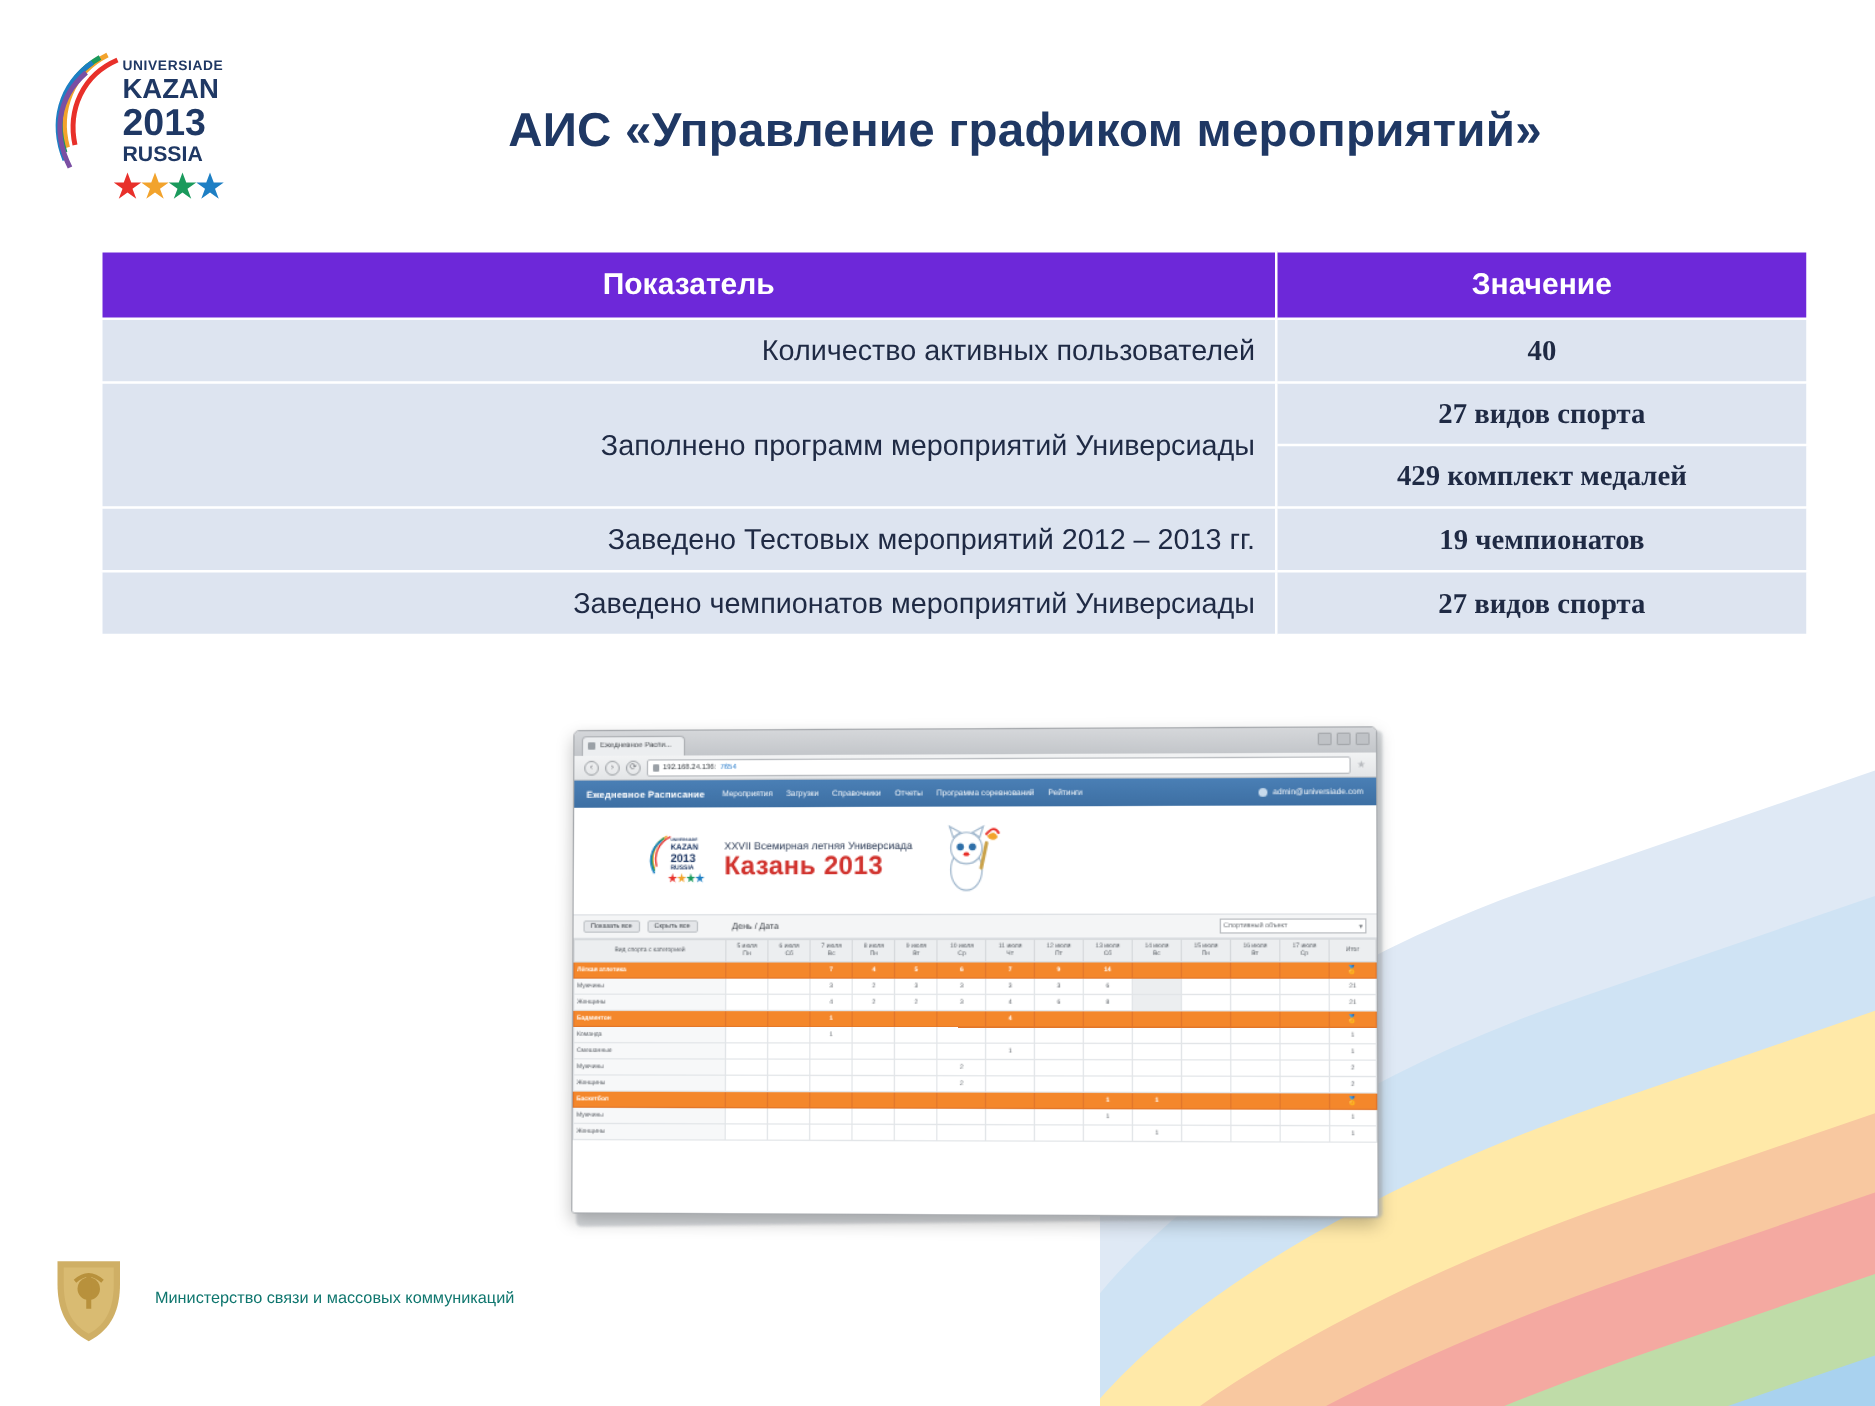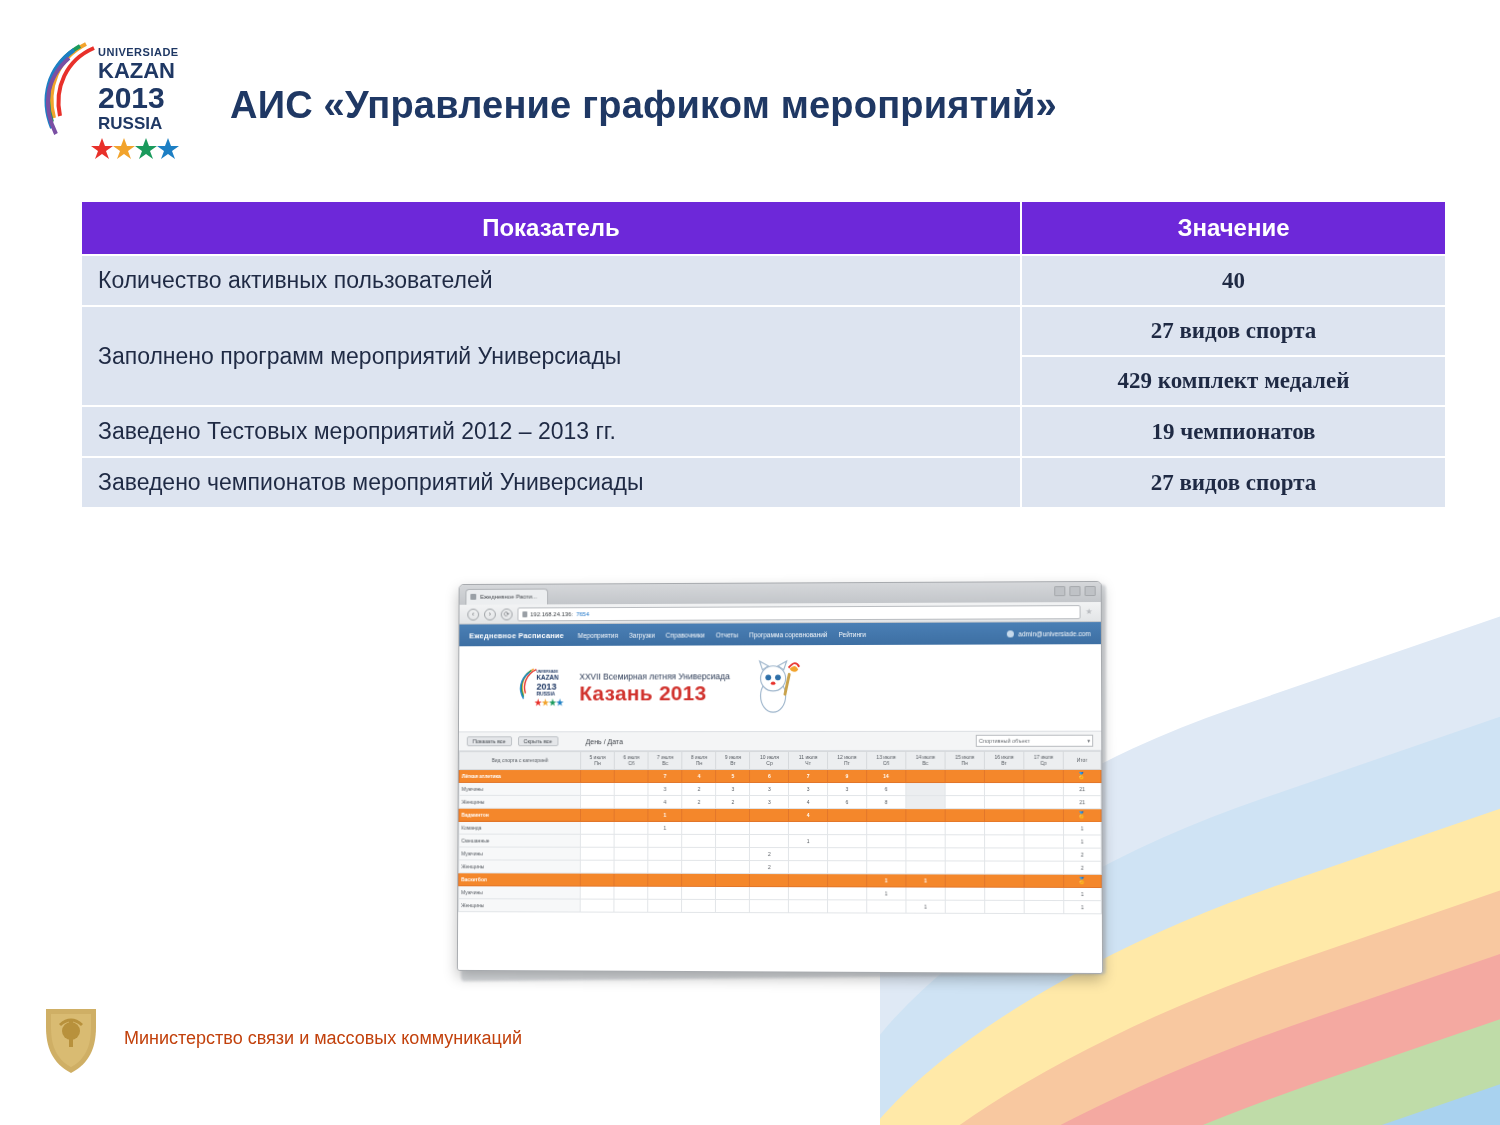--- a/index.html
+++ b/index.html
@@ -49,20 +49,21 @@
     height: 150px;
   }
   .logo svg { display: block; }
 
   
   .page-title {
     position: absolute;
     left: 230px;
     top: 84px;
     width: 1180px;
+    text-align: center;
     font-size: 38px;
     font-weight: bold;
     color: #1f3864;
     letter-spacing: 0.2px;
   }
 
   
   .metrics {
     position: absolute;
     left: 80px;
@@ -82,21 +83,21 @@
     text-align: center;
     border: 2px solid #ffffff;
   }
   .metrics td {
     background: #dde4f0;
     font-size: 23px;
     padding: 11px 16px;
     border: 2px solid #ffffff;
     color: #1f2a44;
   }
-  .metrics td.label { text-align: left; font-weight: normal; }
+  .metrics td.label { text-align: right; font-weight: normal; }
   .metrics td.value { text-align: center; font-weight: bold; font-family: Liberation Serif, serif; }
 
   
   .shot-wrap {
     position: absolute;
     left: 455px;
     top: 582px;
     width: 645px;
     height: 390px;
   }
@@ -288,23 +289,23 @@
   .footer {
     position: absolute;
     left: 40px;
     bottom: 50px;
     display: flex;
     align-items: center;
     gap: 22px;
   }
   .gerb { width: 62px; height: 74px; }
   .ministry {
-    font-size: 18px;
+    font-size: 13px;
     line-height: 1.35;
-    color: #c2410c;
+    color: #0f766e;
   }
 </style>
 </head>
 <body>
 
 <div class="ribbons">
   <div class="ribbon rb1"></div>
   <div class="ribbon rb2"></div>
   <div class="ribbon rb3"></div>
   <div class="ribbon rb4"></div>

